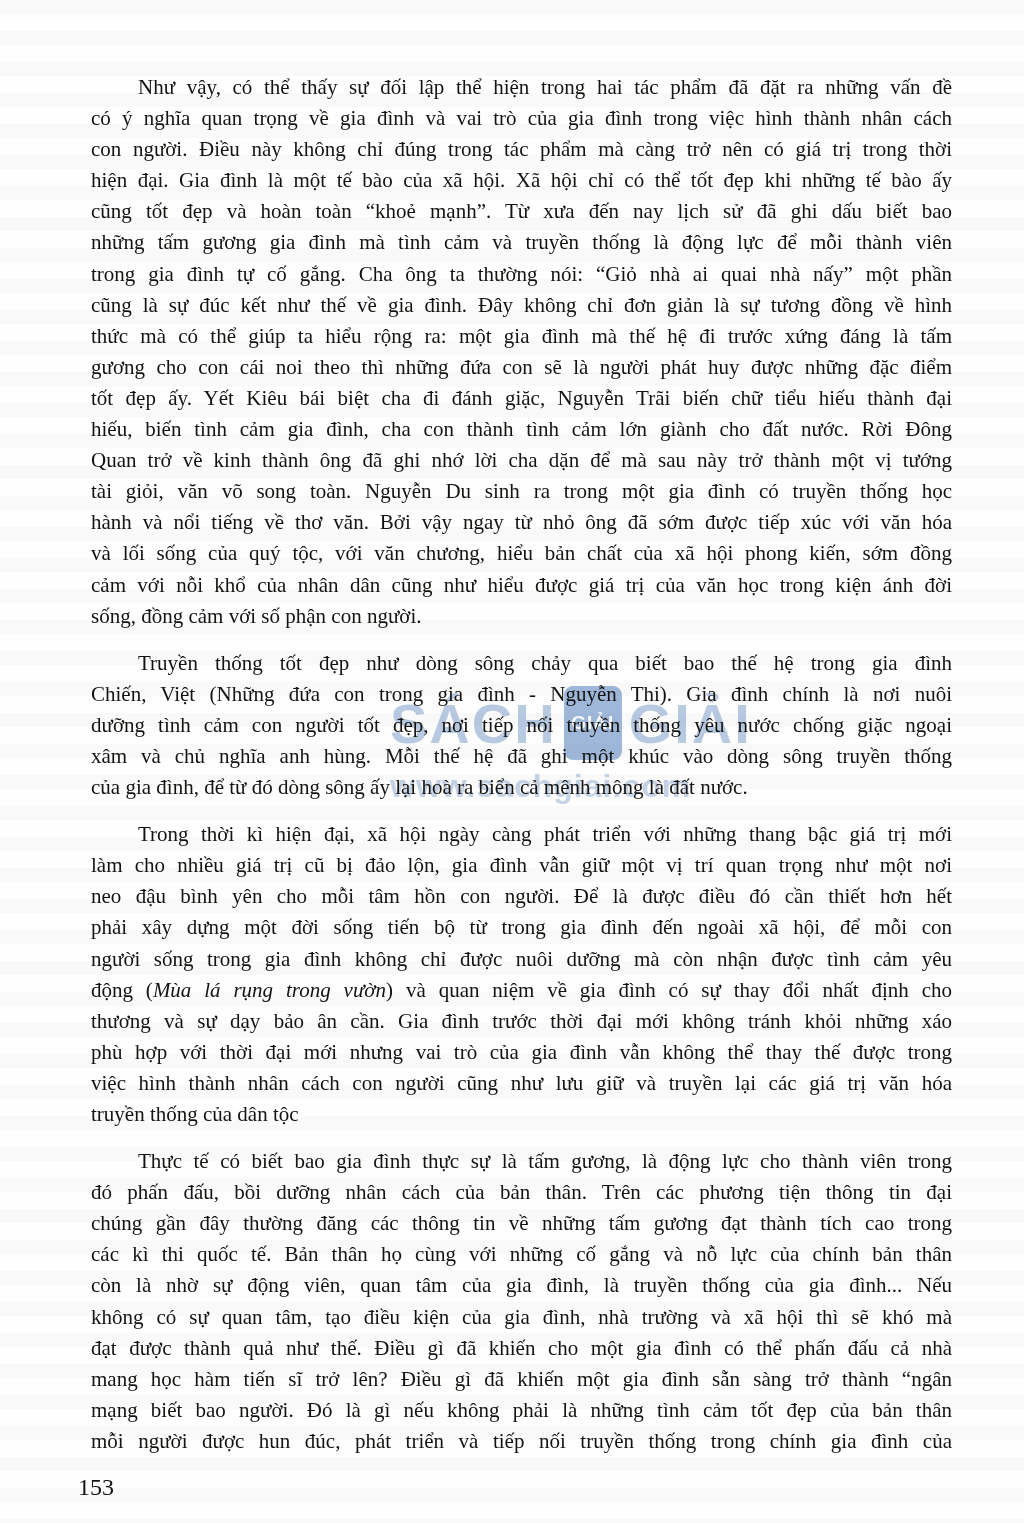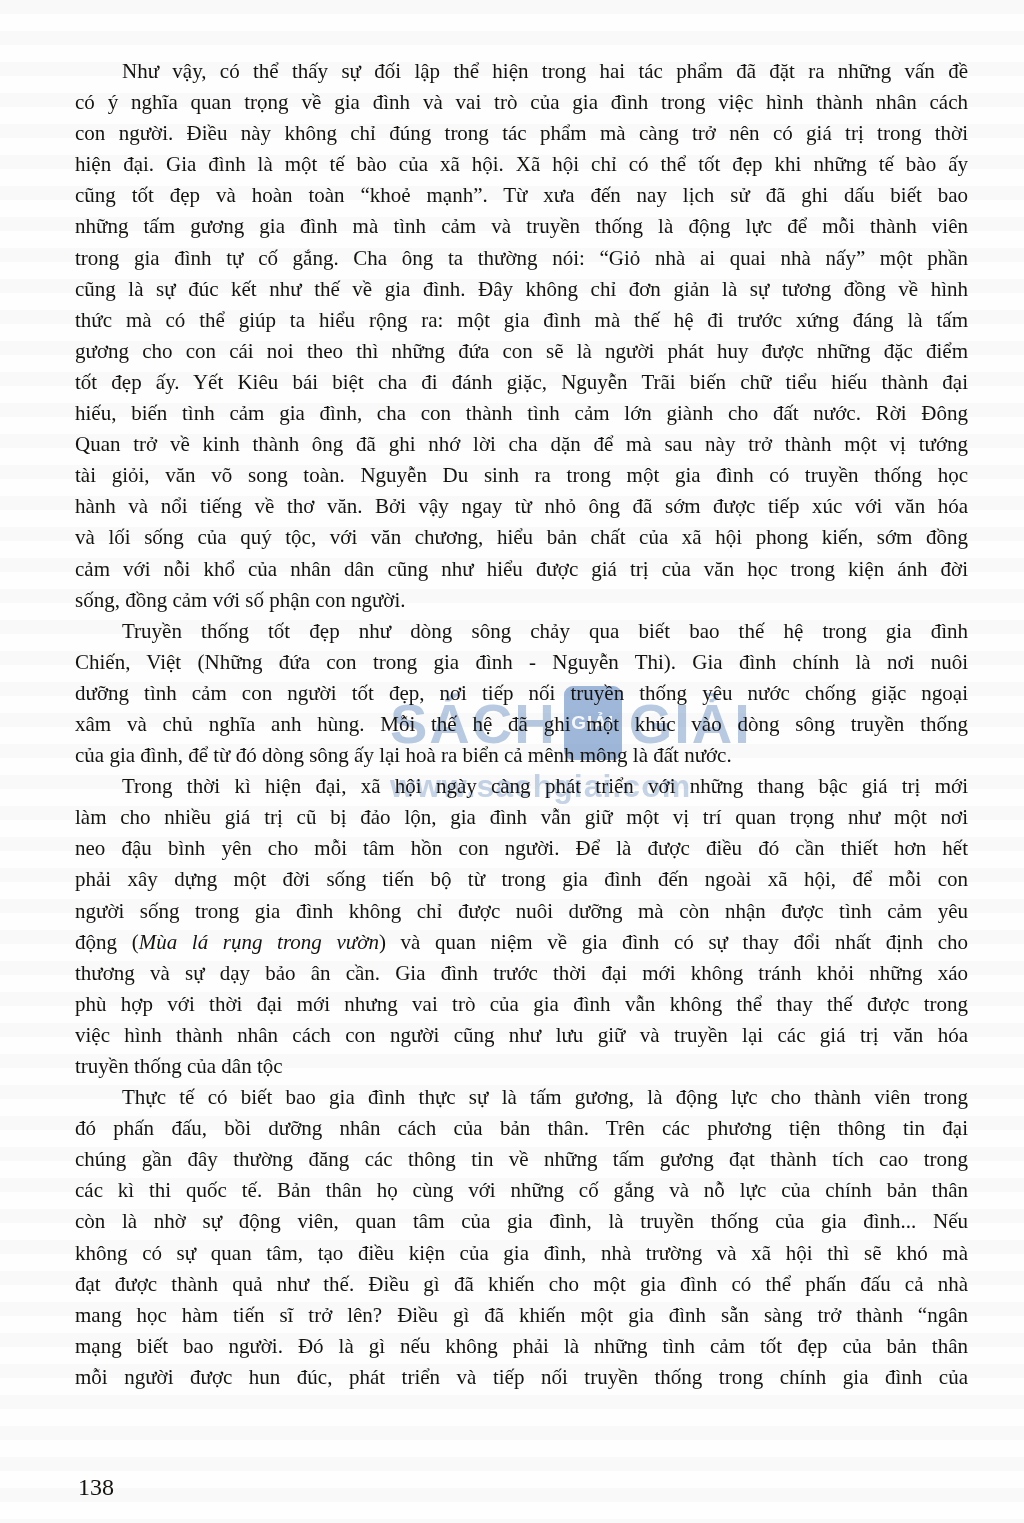--- a/index.html
+++ b/index.html
@@ -20,21 +20,21 @@
       rgba(0,0,0,0.018) 0px, rgba(0,0,0,0.018) 14px,
       rgba(0,0,0,0) 14px, rgba(0,0,0,0) 31px);
     pointer-events:none;
   }
   .text-block{
     position:absolute;left:75px;top:56px;width:893px;
     font-size:21px;line-height:31.1px;
     z-index:2;
     text-rendering:optimizeLegibility;
   }
-  .para{margin:0;padding:0;}
+  .para{margin:16px;padding:0;}
   .line{
     text-align:justify;
     text-align-last:justify;
     height:31.1px;
     overflow:visible;
     white-space:normal;
   }
   .line.indent{padding-left:47px;}
   .line.short{text-align-last:left;}
   .line .em{font-style:italic;}
@@ -134,14 +134,14 @@
         <div class="line"><span>các kì thi quốc tế. Bản thân họ cùng với những cố gắng và nỗ lực của chính bản thân</span></div>
         <div class="line"><span>còn là nhờ sự động viên, quan tâm của gia đình, là truyền thống của gia đình... Nếu</span></div>
         <div class="line"><span>không có sự quan tâm, tạo điều kiện của gia đình, nhà trường và xã hội thì sẽ khó mà</span></div>
         <div class="line"><span>đạt được thành quả như thế. Điều gì đã khiến cho một gia đình có thể phấn đấu cả nhà</span></div>
         <div class="line"><span>mang học hàm tiến sĩ trở lên?  Điều gì đã khiến một gia đình sẵn sàng trở thành “ngân</span></div>
         <div class="line"><span>mạng biết bao người. Đó là gì nếu không phải là những tình cảm tốt đẹp của bản thân</span></div>
         <div class="line"><span>mỗi người được hun đúc, phát triển và tiếp nối truyền thống trong chính gia đình của</span></div>
       </div>
     </div>
 
-  <div class="page-number">138</div>
+  <div class="page-number">153</div>
 </div>
 
 </body></html>

